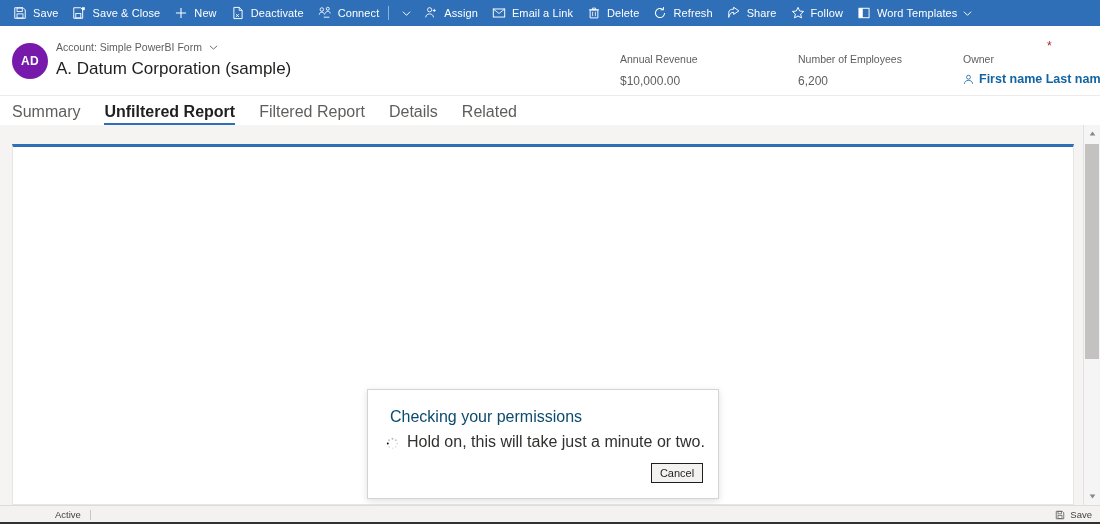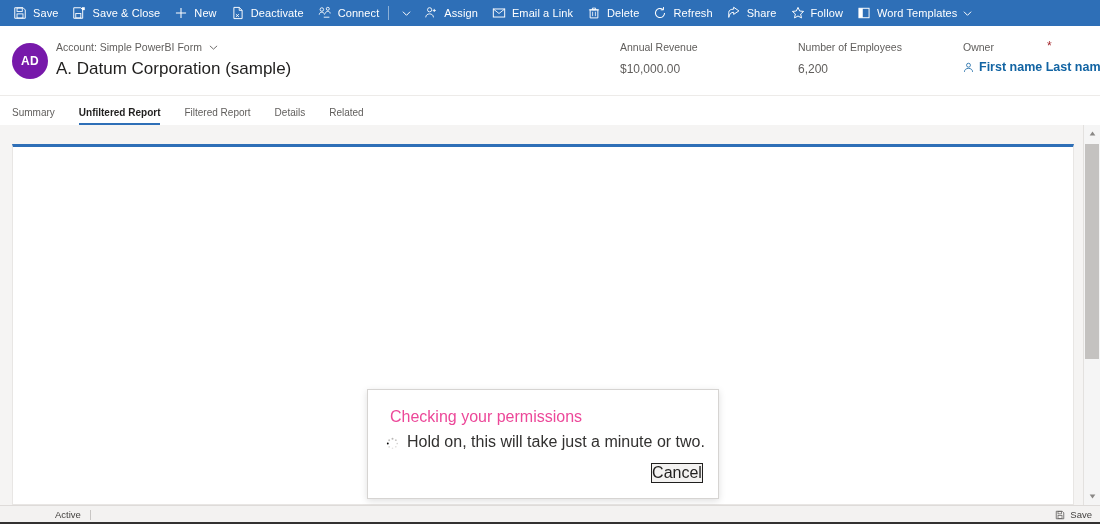--- a/index.html
+++ b/index.html
@@ -155,20 +155,21 @@
   .hfield { flex: 0 0 auto; }
   .hfield.revenue   { width: 178px; }
   .hfield.employees { width: 165px; }
   .hfield.owner     { width: 127px; position: relative; }
 
   .hfield-label {
     font-size: 10.5px;
     color: #605e5c;
     line-height: 14px;
     white-space: nowrap;
+    margin-top: 12px;
   }
   .hfield-req {
     position: absolute;
     left: 84px; top: 0;
     color: #a4262c;
     font-size: 12px;
     line-height: 13px;
   }
   .hfield-value {
     margin-top: 7px;
@@ -203,21 +204,21 @@
     display: flex;
     align-items: flex-end;
     padding-left: 12px;
   }
   .tab {
     position: relative;
     height: 26px;
     display: flex;
     align-items: center;
     padding: 0 12px;
-    font-size: 10px;
+    font-size: 16px;
     color: #605e5c;
     cursor: pointer;
     white-space: nowrap;
   }
   .tab:first-child { padding-left: 0; }
   .tab.active {
     color: #201f1e;
     font-weight: 700;
   }
   .tab.active::after {
@@ -299,21 +300,21 @@
     height: 110px;
     background: #ffffff;
     border: 1px solid #d6d4d2;
     box-shadow: 0 2px 7px rgba(0,0,0,0.13);
   }
 
   .dialog-title {
     position: absolute;
     left: 22px; top: 17px;
     font-size: 16px;
-    color: #ec4899;
+    color: #0c4a6e;
     font-weight: 400;
     line-height: 20px;
     white-space: nowrap;
   }
 
   .dialog-message-row {
     position: absolute;
     left: 18px; top: 45px;
     display: flex;
     align-items: center;
@@ -335,21 +336,21 @@
 
   .dialog-cancel {
     position: absolute;
     right: 15px;
     bottom: 15px;
     width: 52px;
     height: 20px;
     background: #f3f2f1;
     border: 1.5px solid #201f1e;
     font-family: "Liberation Sans", sans-serif;
-    font-size: 16px;
+    font-size: 11px;
     color: #201f1e;
     line-height: 1;
     cursor: pointer;
     display: flex;
     align-items: center;
     justify-content: center;
   }
 
   
   .status-bar {

